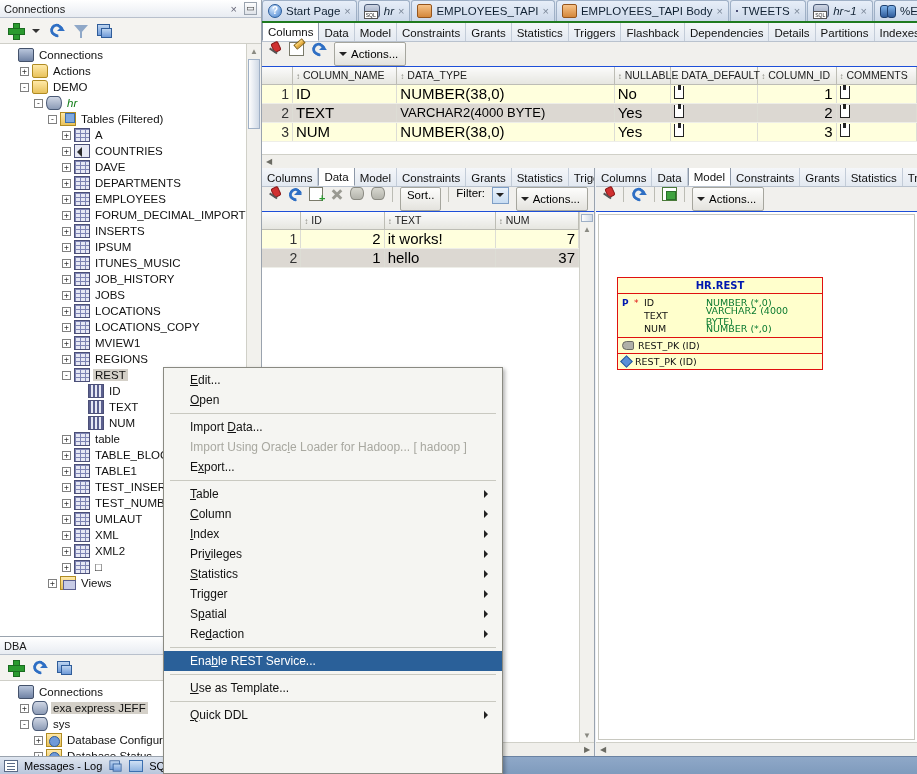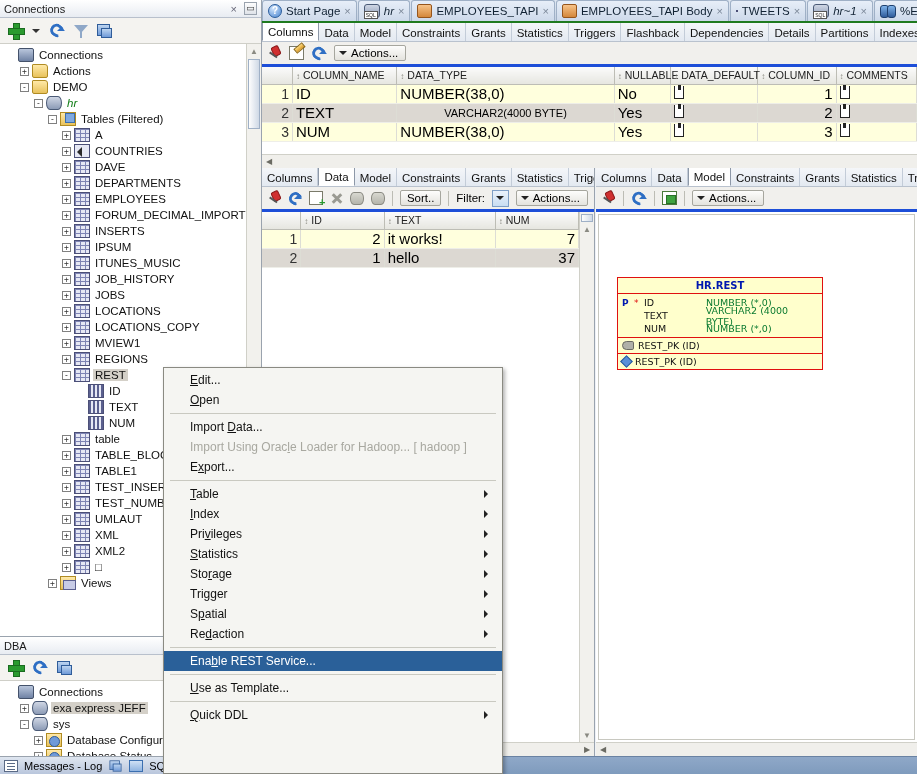--- a/index.html
+++ b/index.html
@@ -156,22 +156,22 @@
   .subtabs {
     height: 19px; display:flex; align-items:flex-end;
     background: linear-gradient(#f4f6f9,#e3e9f1);
     border-bottom:1px solid #b9c2ce; font-size:11.5px; overflow:hidden;
   }
   .stab { padding: 2px 5px 0 5px; color:#111; white-space:nowrap;
           border-right:1px solid #c3ccd8; line-height:16px; }
   .stab.active { background:#fff; border:1px solid #8d98a8; border-bottom:1px solid #fff;
                  border-radius:2px 2px 0 0; margin-top:1px;}
 
-  .grid-toolbar { height:25px; display:flex; align-items:center; gap:7px;
-    padding:0 6px; background:#f1f0ed; border-bottom:3px solid #1d4ed8; }
+  .grid-toolbar { height:25px; display:flex; gap:7px;
+    padding:0 6px; background:#f1f0ed; border-bottom:1px solid #1d4ed8; }
   .sep { width:1px; height:15px; background:#bcbcb4; }
   .btn-s { border:1px solid #a6a69e; background:linear-gradient(#fdfdfc,#e4e3de);
     padding:1px 6px; font-size:11.5px; border-radius:2px; }
   .actions-btn { border:1px solid #a6a69e; background:linear-gradient(#fdfdfc,#e4e3de);
     padding:1px 7px 1px 4px; font-size:11.5px; border-radius:2px; display:flex;
     align-items:center; gap:4px; }
   .dncaret{width:0;height:0;border:4px solid transparent;border-top-color:#222;margin-top:3px;}
   .combo-s{border:1px solid #7f9fc6;background:linear-gradient(#eaf2fb,#c9ddf2);width:18px;height:17px;
     display:flex;align-items:center;justify-content:center;}
 
@@ -594,21 +594,21 @@
                 <td style="font-size: 15px;">ID</td>
                 <td style="font-size: 15px;">NUMBER(38,0)</td>
                 <td style="font-size: 15px;">No</td>
                 <td style="font-size: 15px;"><span class="lovcell"></span></td>
                 <td class="num" style="font-size: 15px;">1</td>
                 <td style="font-size: 15px;"><span class="lovcell"></span></td>
               </tr>
               <tr class="r-sel">
                 <td class="rownum">2</td>
                 <td style="font-size: 15px;">TEXT</td>
-                <td style="font-size: 11px; text-align: center;">VARCHAR2(4000 BYTE)</td>
+                <td style="font-size: 13px;">VARCHAR2(4000 BYTE)</td>
                 <td style="font-size: 15px;">Yes</td>
                 <td style="font-size: 15px;"><span class="lovcell"></span></td>
                 <td class="num" style="font-size: 15px;">2</td>
                 <td style="font-size: 15px;"><span class="lovcell"></span></td>
               </tr>
               <tr class="r-odd">
                 <td class="rownum">3</td>
                 <td style="font-size: 15px;">NUM</td>
                 <td style="font-size: 15px;">NUMBER(38,0)</td>
                 <td style="font-size: 15px;">Yes</td>
@@ -772,33 +772,33 @@
       </div>
       <div class="mi">
         <span>E<span class="u">x</span>port...</span>
       </div>
       <div class="msep"></div>
       <div class="mi">
         <span><span class="u">T</span>able</span>
         <span class="arrow"></span>
       </div>
       <div class="mi">
+        <span><span class="u">C</span>olumn</span>
+        <span class="arrow"></span>
+      </div>
+      <div class="mi">
         <span><span class="u">I</span>ndex</span>
         <span class="arrow"></span>
       </div>
       <div class="mi">
         <span>Pri<span class="u">v</span>ileges</span>
         <span class="arrow"></span>
       </div>
       <div class="mi">
         <span><span class="u">S</span>tatistics</span>
-        <span class="arrow"></span>
-      </div>
-      <div class="mi">
-        <span>Sto<span class="u">r</span>age</span>
         <span class="arrow"></span>
       </div>
       <div class="mi">
         <span>Tri<span class="u">g</span>ger</span>
         <span class="arrow"></span>
       </div>
       <div class="mi">
         <span>S<span class="u">p</span>atial</span>
         <span class="arrow"></span>
       </div>

